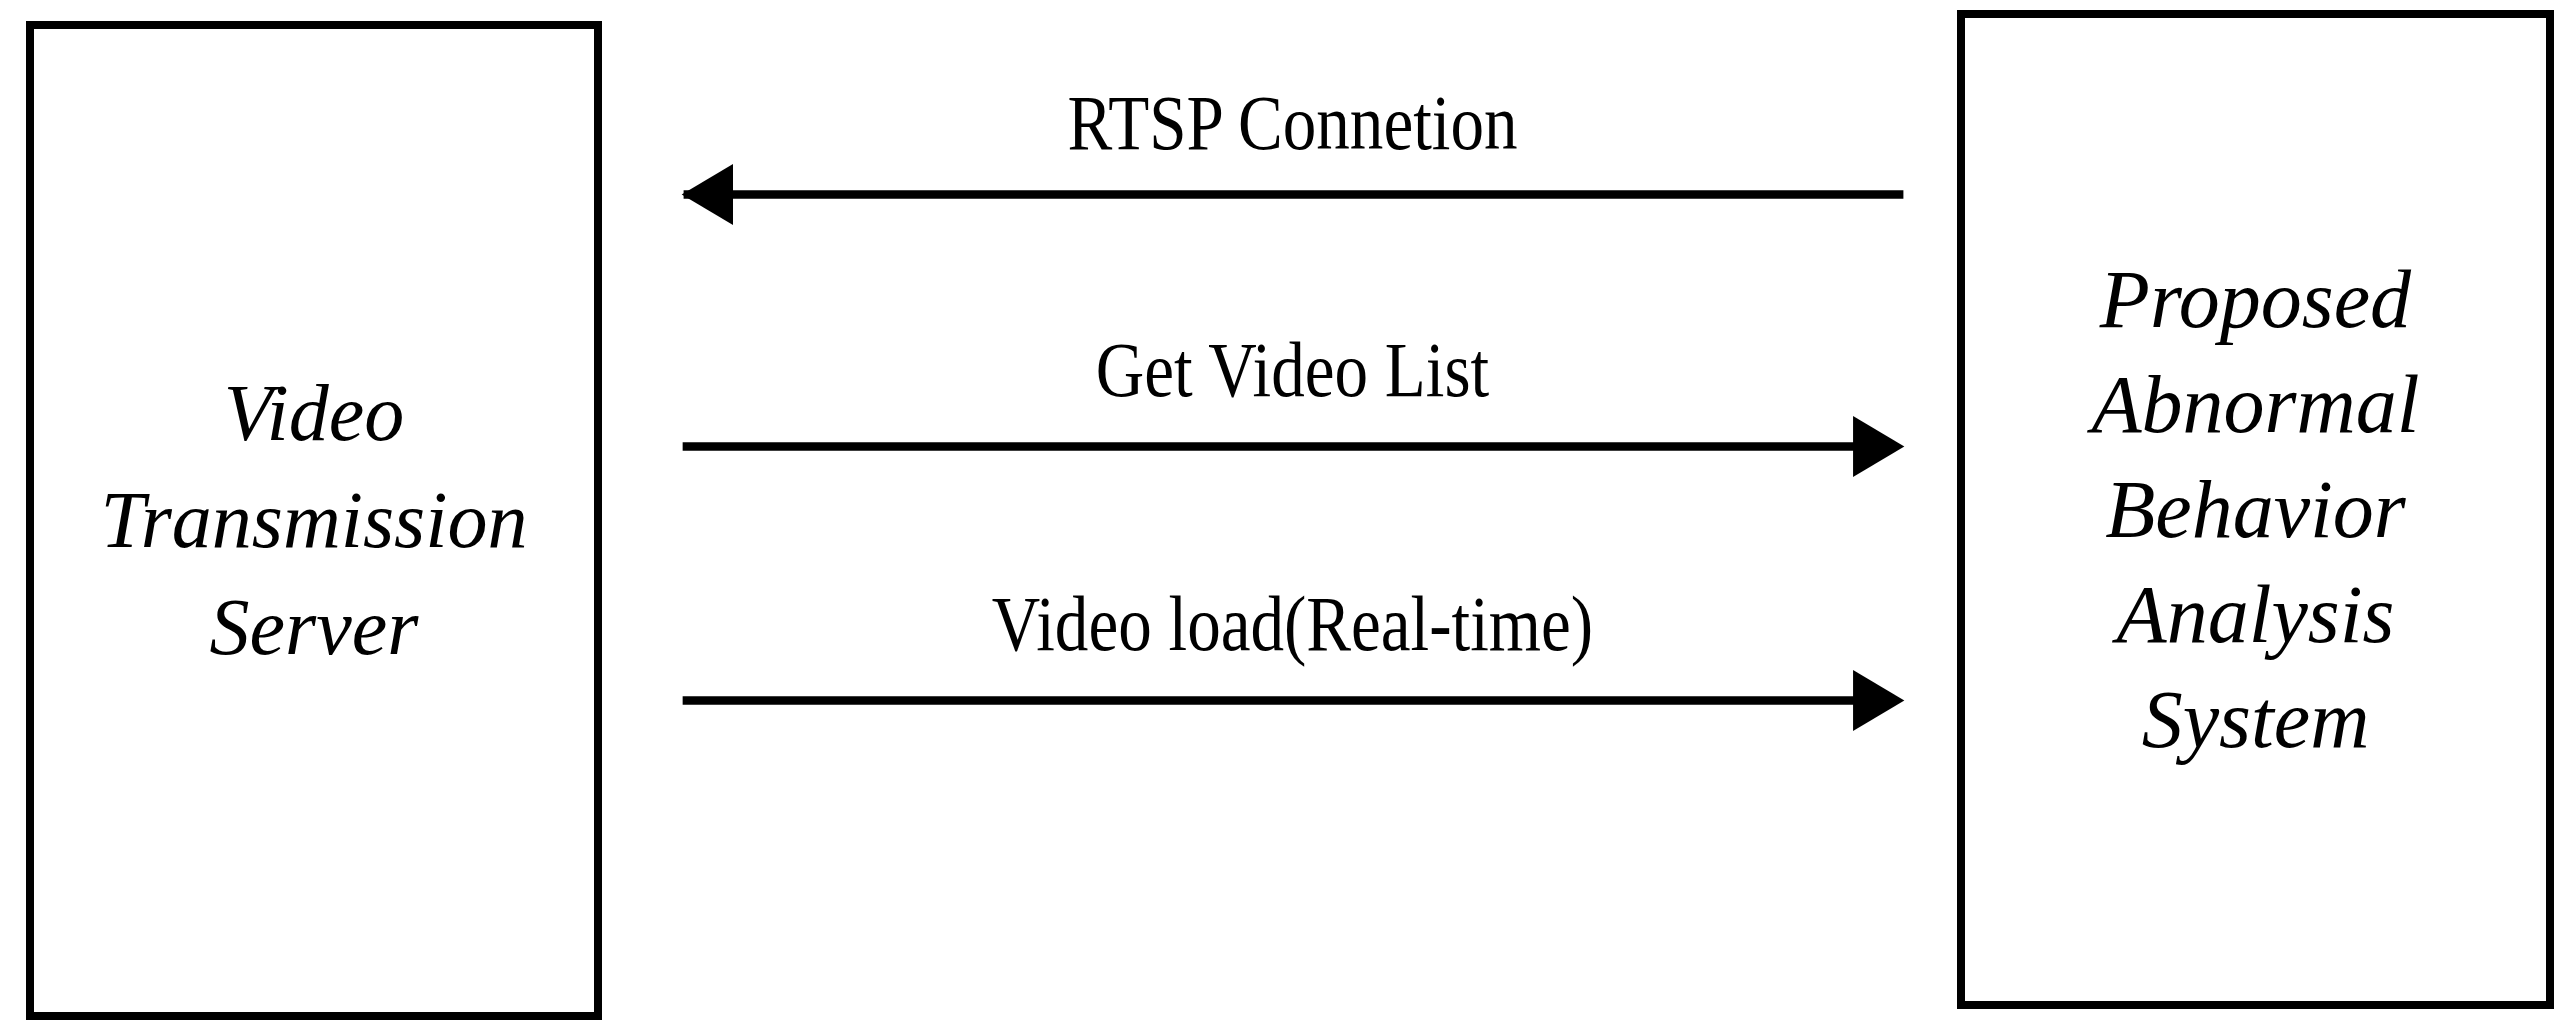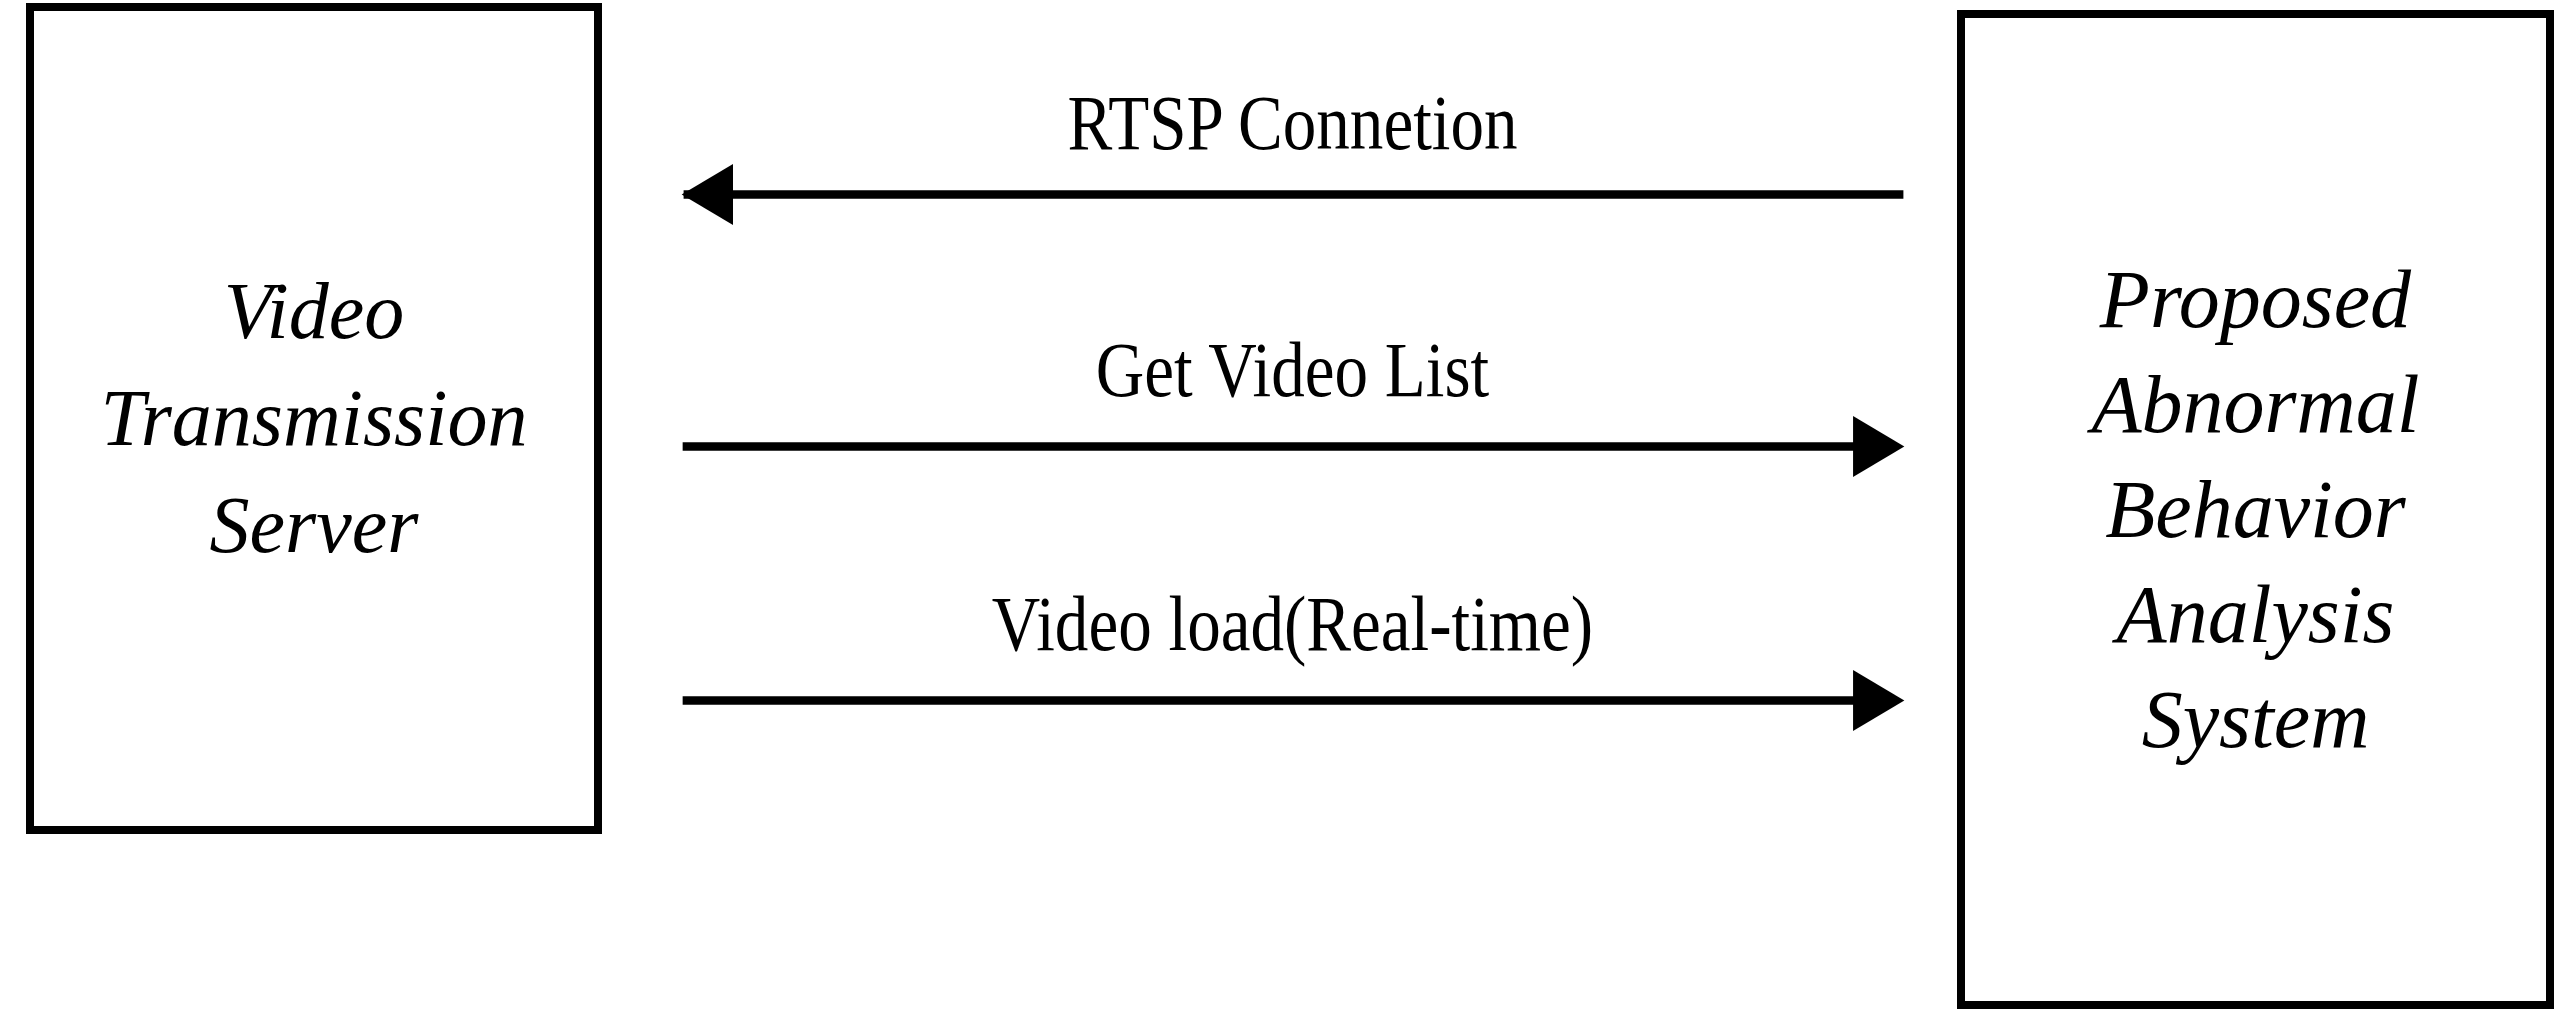--- a/index.html
+++ b/index.html
@@ -23,23 +23,23 @@
     box-sizing: border-box;
     border: 8.6px solid #000000;
     background: #ffffff;
     display: flex;
     align-items: center;
     justify-content: center;
     font-style: italic;
   }
   #node-left {
     left: 26px;
-    top: 3px;
+    top: 21px;
     width: 576px;
-    height: 831px;
+    height: 999px;
   }
   #node-right {
     left: 1957px;
     top: 9.5px;
     width: 597px;
     height: 999px;
   }
   .node-label {
     text-align: center;
     font-size: 80px;

